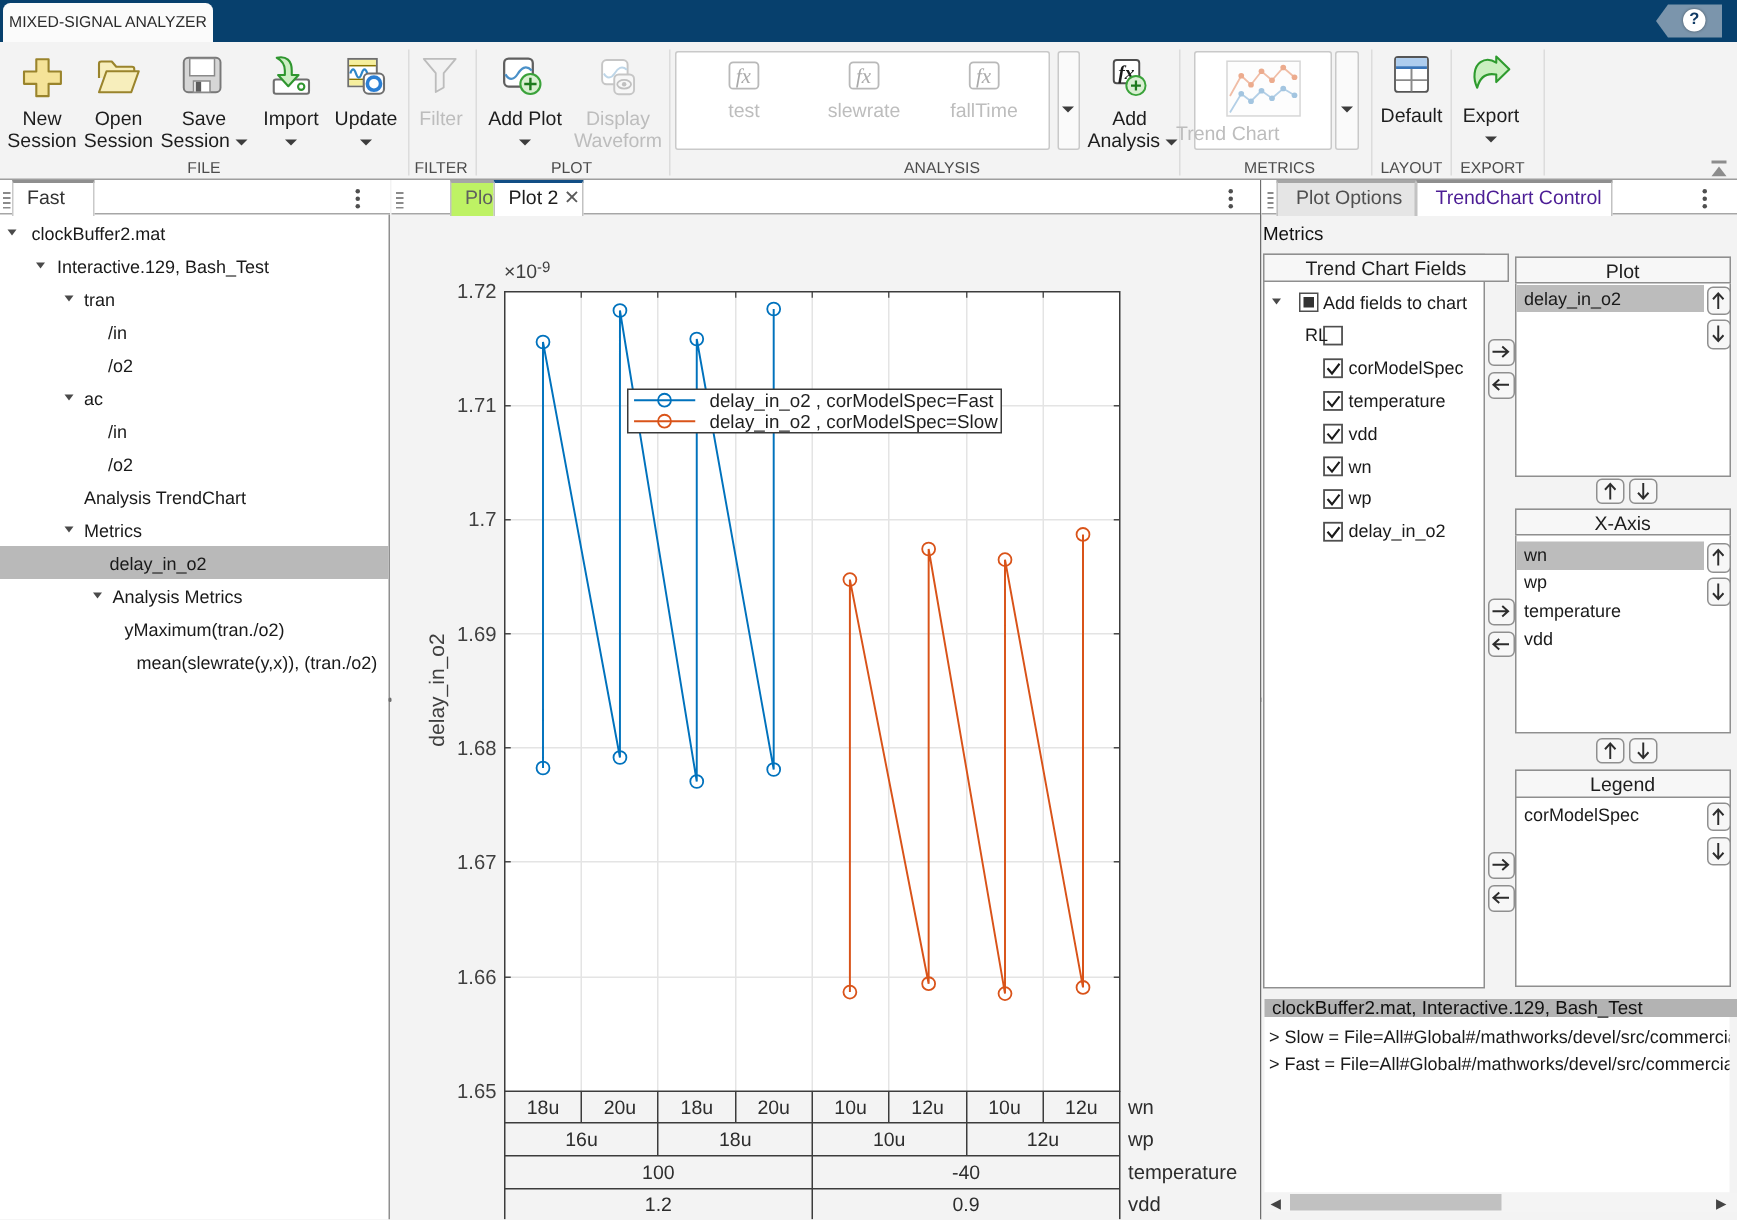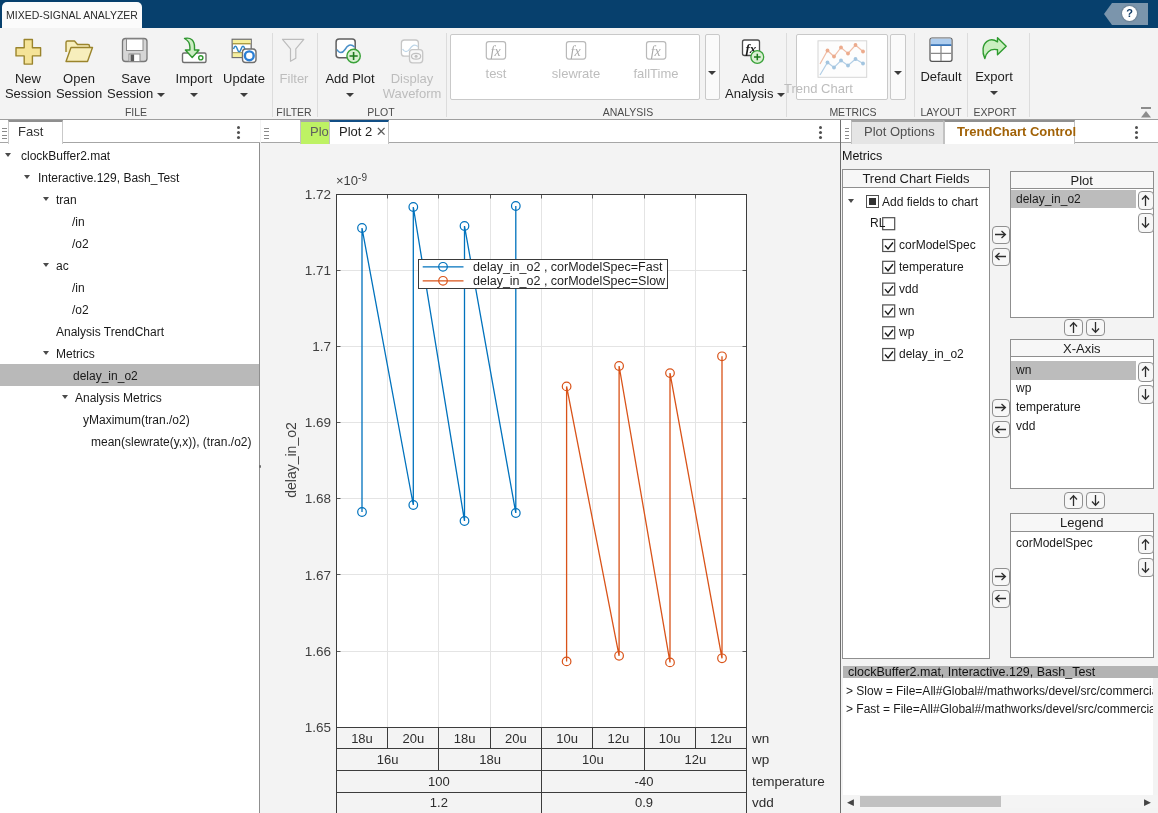--- a/index.html
+++ b/index.html
@@ -297,27 +297,27 @@
 .sqbtn{position:absolute;width:17.5px;height:17.5px;background:#f7f7f7;border:1px solid #8f8f8f;border-radius:4px;display:flex;align-items:center;justify-content:center;}
 .scrbtn{position:absolute;width:16.5px;height:19.5px;background:#f7f7f7;border:1px solid #8f8f8f;border-radius:4px;display:flex;align-items:center;justify-content:center;}
 .lbox{position:absolute;background:#fff;border:1px solid #8f8f8f;}
 .lhead{position:absolute;background:#f7f7f7;border:1px solid #8f8f8f;font-size:13px;color:#1d1d1d;text-align:center;line-height:17px;}
 .cbx{position:absolute;width:13px;height:13px;background:#fff;border:1.2px solid #4f4f4f;}
 .rrow{position:absolute;font-size:12px;color:#1a1a1a;white-space:nowrap;line-height:20px;height:20px;}
 </style>
 <div class="abs" style="left:841px;top:120px;width:317px;height:693px;background:#f3f3f3;"></div>
 <div class="tabstrip" style="left:841px;top:120px;width:317px;"></div>
 <div class="ptab" style="left:851px;width:93px;background:#e5e5e5;border:1px solid #c2c2c2;border-bottom:none;border-top:2.5px solid #a6a6a6;height:24px;top:120px;padding-left:12px;line-height:20px;color:#4f4f4f;">Plot Options</div>
-<div class="ptab" style="left:944px;width:131px;background:#fff;border:1px solid #c2c2c2;border-bottom:none;border-top:2.5px solid #8f8f8f;height:24px;top:120px;padding-left:12px;line-height:20px;color:#a16207;font-weight:bold;">TrendChart Control</div>
+<div class="ptab" style="left:944px;width:131px;background:#fff;border:1px solid #c2c2c2;border-bottom:none;border-top:2.5px solid #8f8f8f;height:24px;top:120px;padding-left:12px;line-height:20px;color:#4c1d95;">TrendChart Control</div>
 <div class="grip" style="left:844.8px;top:127.5px;height:11px;"></div>
 <div class="vdots" style="left:1135px;top:126px;"></div>
 <div class="abs" style="left:842px;top:149px;font-size:12.5px;color:#111;">Metrics</div>
 
 <div class="lbox" style="left:842px;top:169px;width:148px;height:490px;"></div>
-<div class="lhead" style="left:842px;top:169px;width:148px;height:19px;">Trend Chart Fields</div>
+<div class="lhead" style="left:842px;top:169px;width:164px;height:19px;">Trend Chart Fields</div>
 <div class="abs" style="left:848px;top:199px;width:0;height:0;border-left:3.8px solid transparent;border-right:3.8px solid transparent;border-top:4.8px solid #4a4a4a;"></div>
 <div class="cbx" style="left:866px;top:195px;"></div>
 <div class="abs" style="left:868.8px;top:197.8px;width:7px;height:7px;background:#333;"></div>
 <div class="rrow" style="left:882px;top:191.5px;">Add fields to chart</div>
 <svg class="abs" style="left:882px;top:217px;" width="14" height="160" viewBox="0 0 14 160">
   <g fill="#fff" stroke="#4f4f4f" stroke-width="1.2">
     <rect x="0.7" y="0.7" width="12" height="12"></rect>
       <rect x="0.7" y="22.5" width="12" height="12"></rect>
       <rect x="0.7" y="44.3" width="12" height="12"></rect>
     <rect x="0.7" y="66.1" width="12" height="12"></rect>

